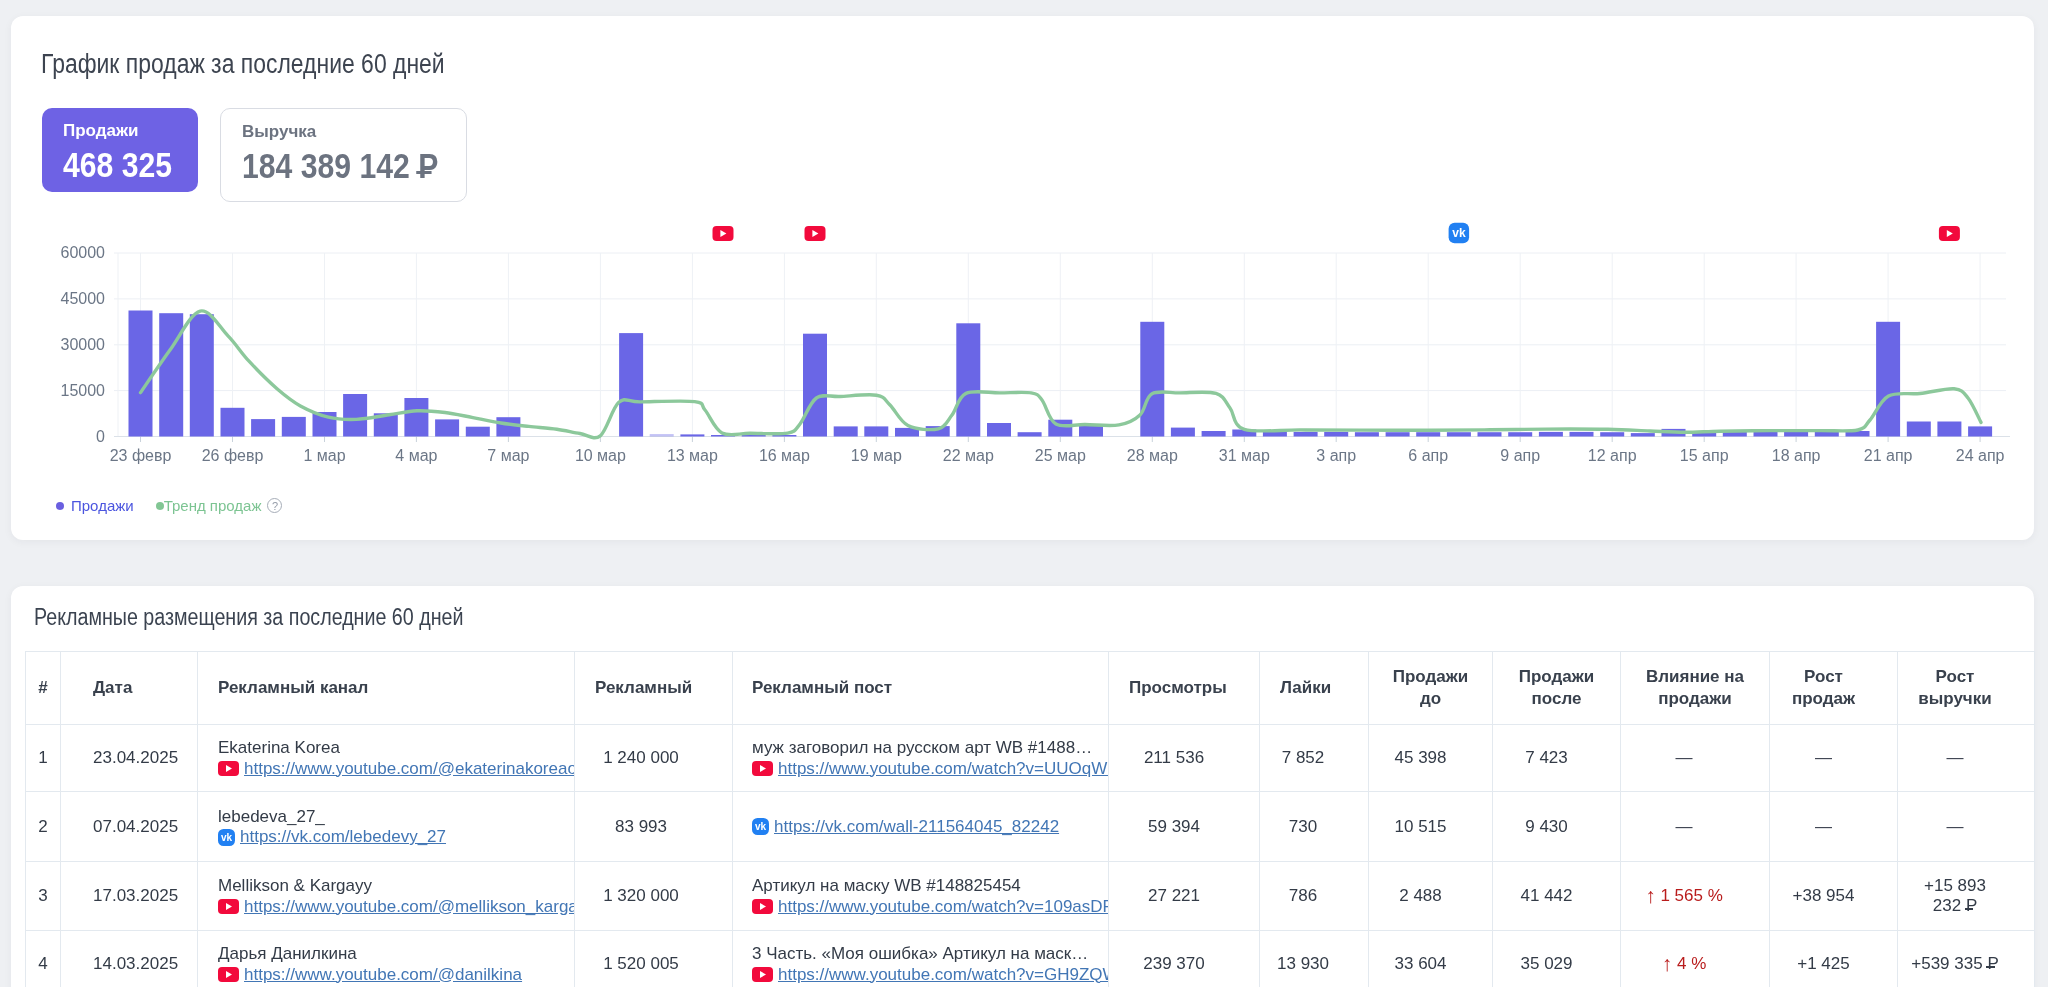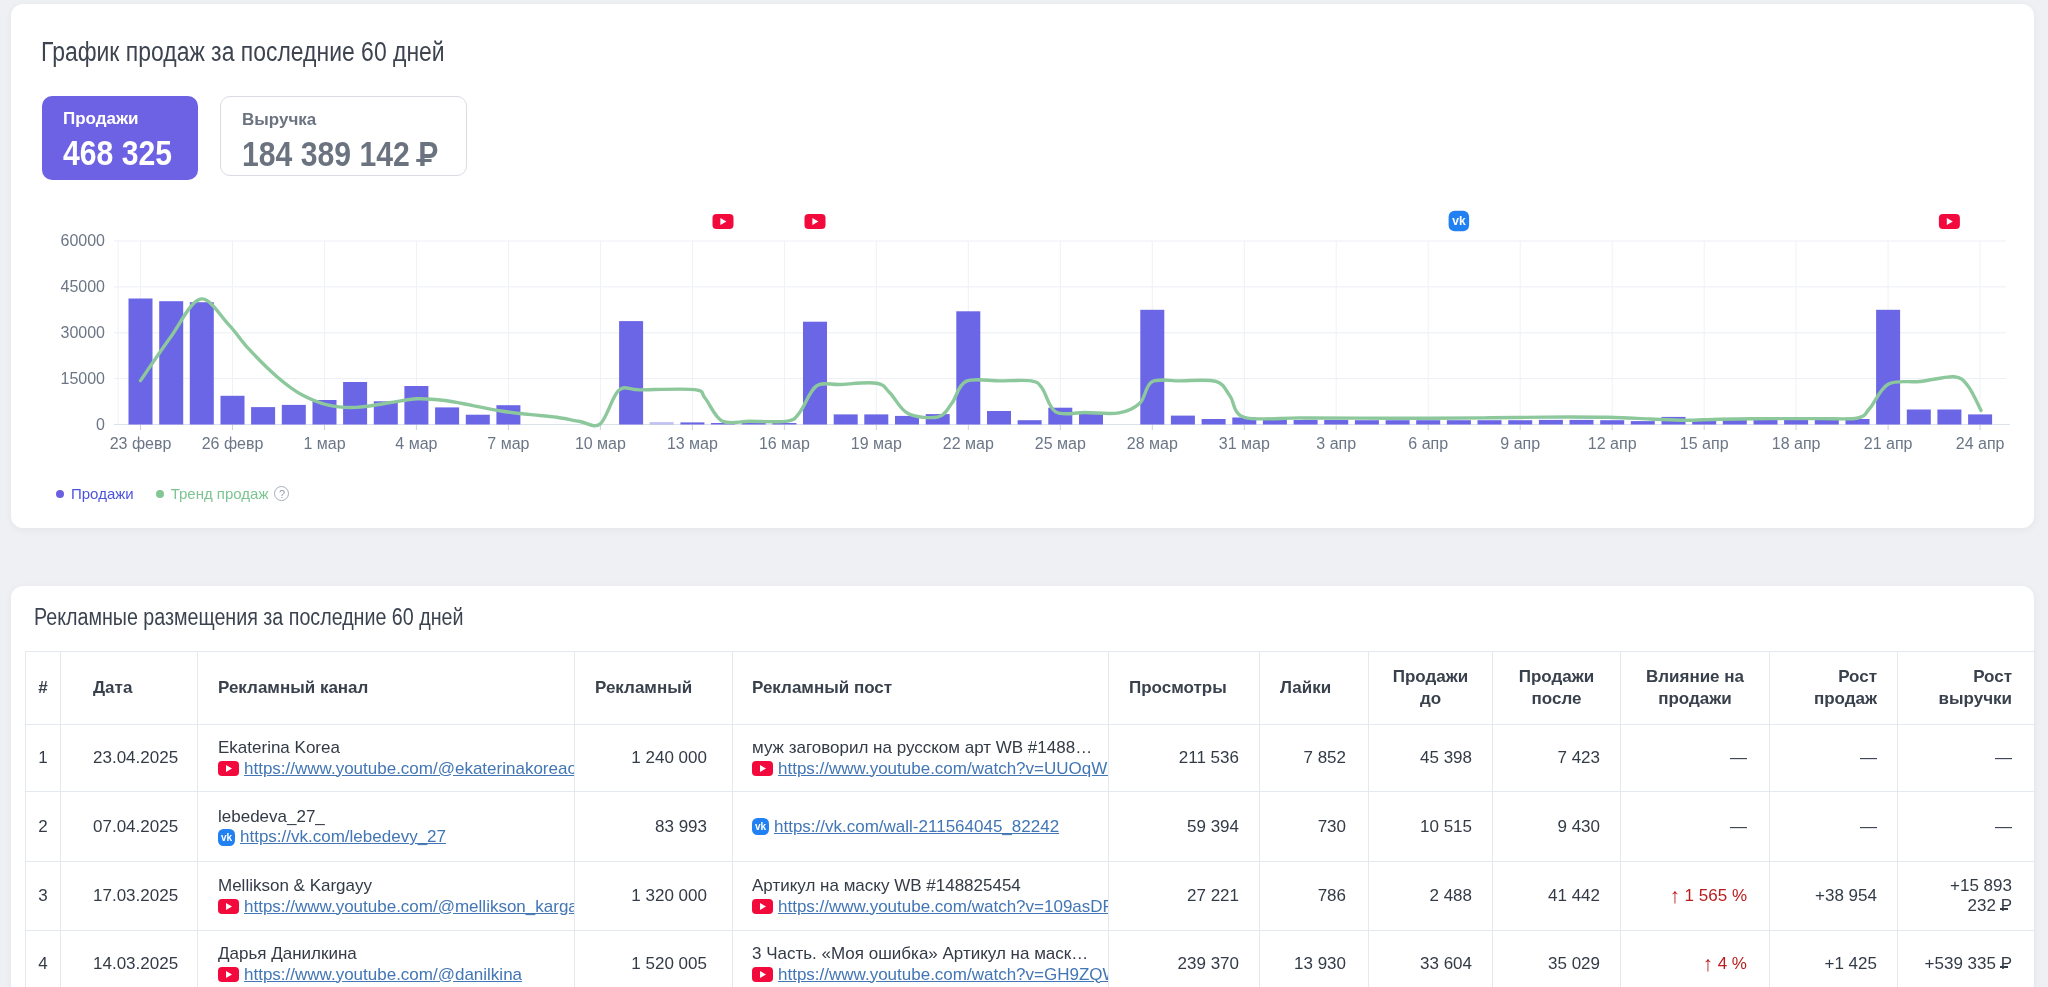--- a/index.html
+++ b/index.html
@@ -1,32 +1,32 @@
 <!DOCTYPE html>
 <html><head><meta charset="utf-8"><style>
 *{margin:0;padding:0;box-sizing:border-box}
 html,body{width:2048px;height:987px;background:#eef0f3;font-family:"Liberation Sans",sans-serif;overflow:hidden}
 .card{position:absolute;left:11px;width:2023px;background:#fff;border-radius:12px;box-shadow:0 2px 8px rgba(30,42,64,.05)}
-#c1{top:4px;height:524px}
+#c1{top:16px;height:524px}
 #c2{top:586px;height:420px}
 .h1{position:absolute;left:30px;top:35px;font-size:27px;line-height:27px;color:#3d4450;transform:scaleX(0.85);transform-origin:0 0;white-space:nowrap}
 .chip{position:absolute;top:92px;border-radius:10px}
 #chip1{left:31px;width:156px;height:84px;background:#6e62e4;color:#fff}
-#chip2{left:209px;width:247px;height:80px;background:#fff;border:1px solid #d9dce3;color:#6c7380}
+#chip2{left:209px;width:247px;height:94px;background:#fff;border:1px solid #d9dce3;color:#6c7380}
 .chip .lb{font-size:17px;font-weight:bold;margin:13px 0 2px 21px}
 .chip .vl{font-size:35.5px;line-height:35.5px;margin-top:7px;font-weight:bold;margin-left:21px;transform:scaleX(0.85);transform-origin:0 0;white-space:nowrap}
 .axt{font-size:16px;fill:#6b7686;font-family:"Liberation Sans"}
 .legend{position:absolute;left:45px;top:481px;display:flex;align-items:center;font-size:15px}
 .ld{width:8px;height:8px;border-radius:50%;flex:0 0 auto}
 .h2{position:absolute;left:23px;top:20px;font-size:23px;line-height:23px;color:#3b4350;transform:scaleX(0.855);transform-origin:0 0;white-space:nowrap}
 table{position:absolute;left:14px;top:65px;border-collapse:collapse;table-layout:fixed;width:2009px;font-size:17px;color:#333b47}
 th,td{border:1px solid #e3e9ef;vertical-align:middle;overflow:hidden}
 th{font-size:17px;font-weight:bold;color:#39414d;text-align:left;line-height:22px}
 tr.hd{height:73px}
-.c{text-align:center} .r{text-align:right}
+.c{text-align:center} .r{text-align:center}
 .pl19{padding-left:19px} .pl20{padding-left:20px} .pl22{padding-left:32px}
 .pr20{padding-right:20px} .pr22{padding-right:22px} .pr25{padding-right:25px}
 .nm{line-height:21px;white-space:nowrap}
 .lk{display:flex;align-items:center;height:21px;white-space:nowrap}
 .lic{flex:0 0 auto;margin-right:5px}
 .lt{color:#4276b5;text-decoration:underline;overflow:hidden;flex:1 1 auto}
 .grn{color:#b91c1c}
 .ar{font-size:21px;line-height:0;vertical-align:-1.5px}
 .dsh{color:#3c4350}
 .rub{position:relative;display:inline-block}
@@ -192,21 +192,21 @@
       <text x="1601.2" y="444.5" text-anchor="middle" class="axt">12 апр</text>
       <text x="1693.2" y="444.5" text-anchor="middle" class="axt">15 апр</text>
       <text x="1785.1" y="444.5" text-anchor="middle" class="axt">18 апр</text>
       <text x="1877.1" y="444.5" text-anchor="middle" class="axt">21 апр</text>
       <text x="1969.1" y="444.5" text-anchor="middle" class="axt">24 апр</text>
 </svg>
   <div class="legend">
     <span class="ld" style="background:#6a5fe0"></span>
       <span style="color:#4b55df;margin-left:7px">Продажи</span>
     <span class="ld" style="background:#82c694;margin-left:22px"></span>
-      <span style="color:#7cc492;margin-left:7px">Тренд продаж</span>
+      <span style="color:#7cc492;">Тренд продаж</span>
     <span class="qm">?</span>
   </div>
 </div>
 <div class="card" id="c2">
   <div class="h2">Рекламные размещения за последние 60 дней</div>
   <table>
   <colgroup>
         <col style="width:35px">
         <col style="width:137px">
         <col style="width:377px">

